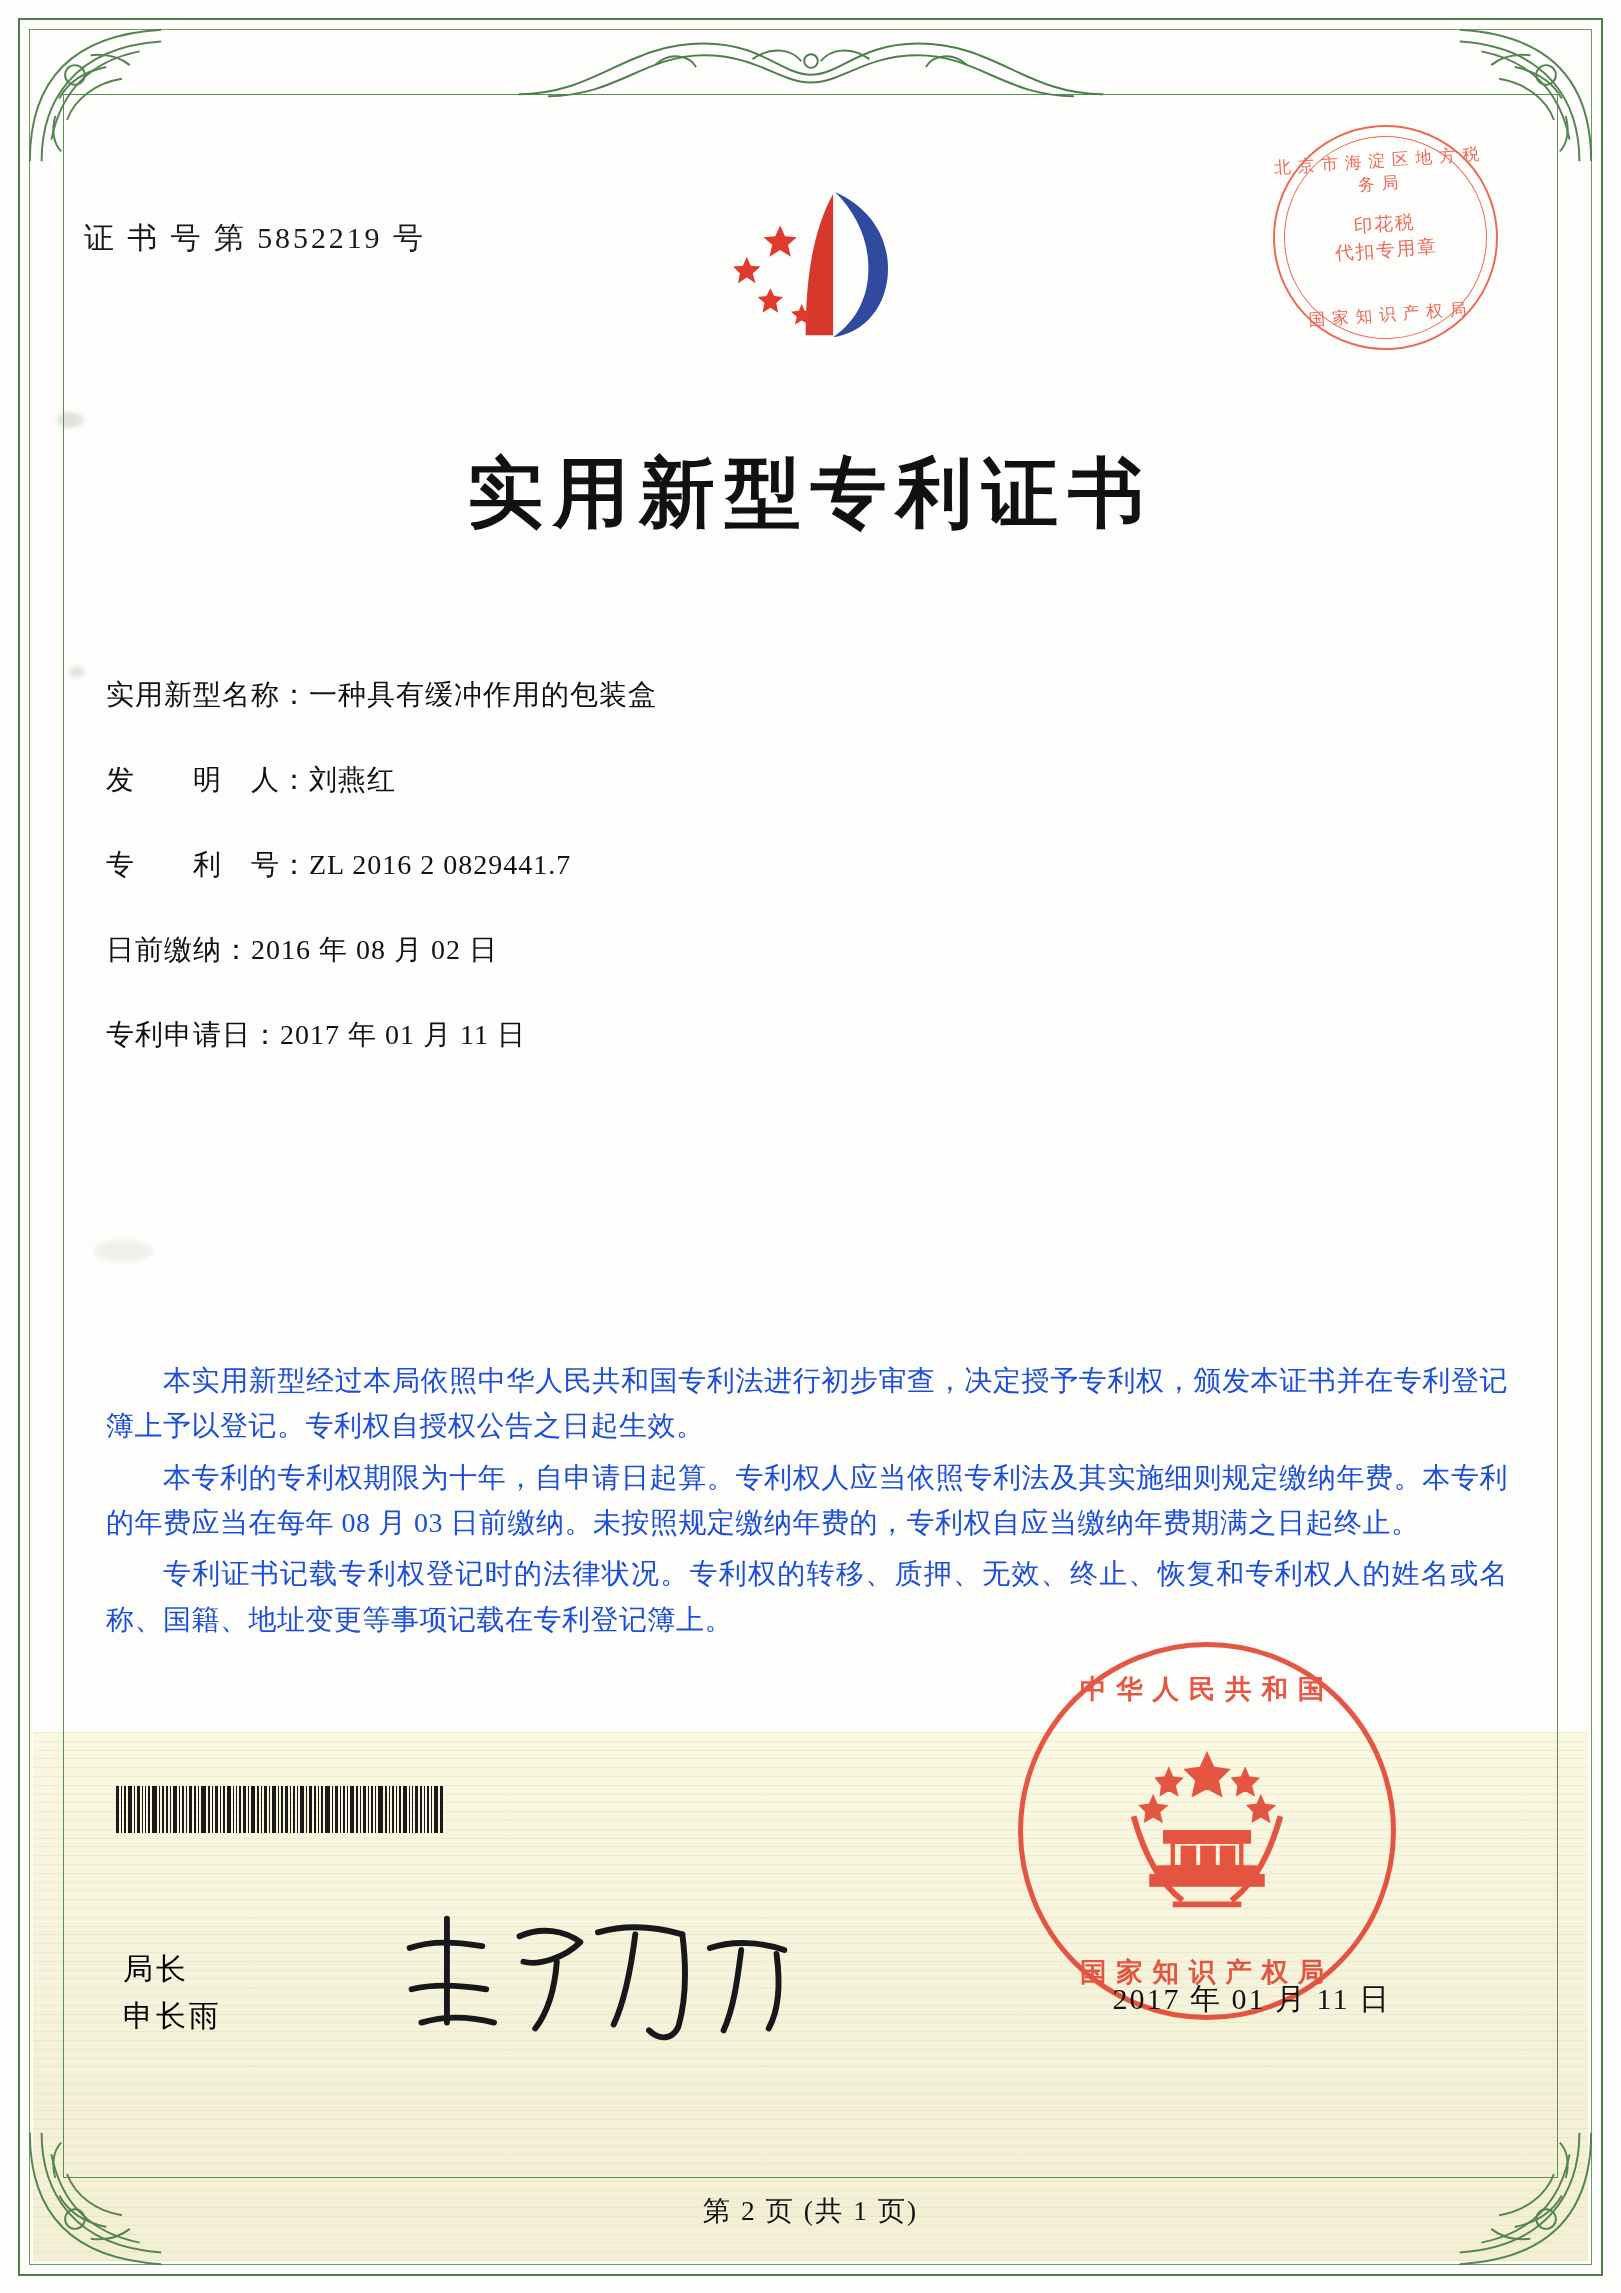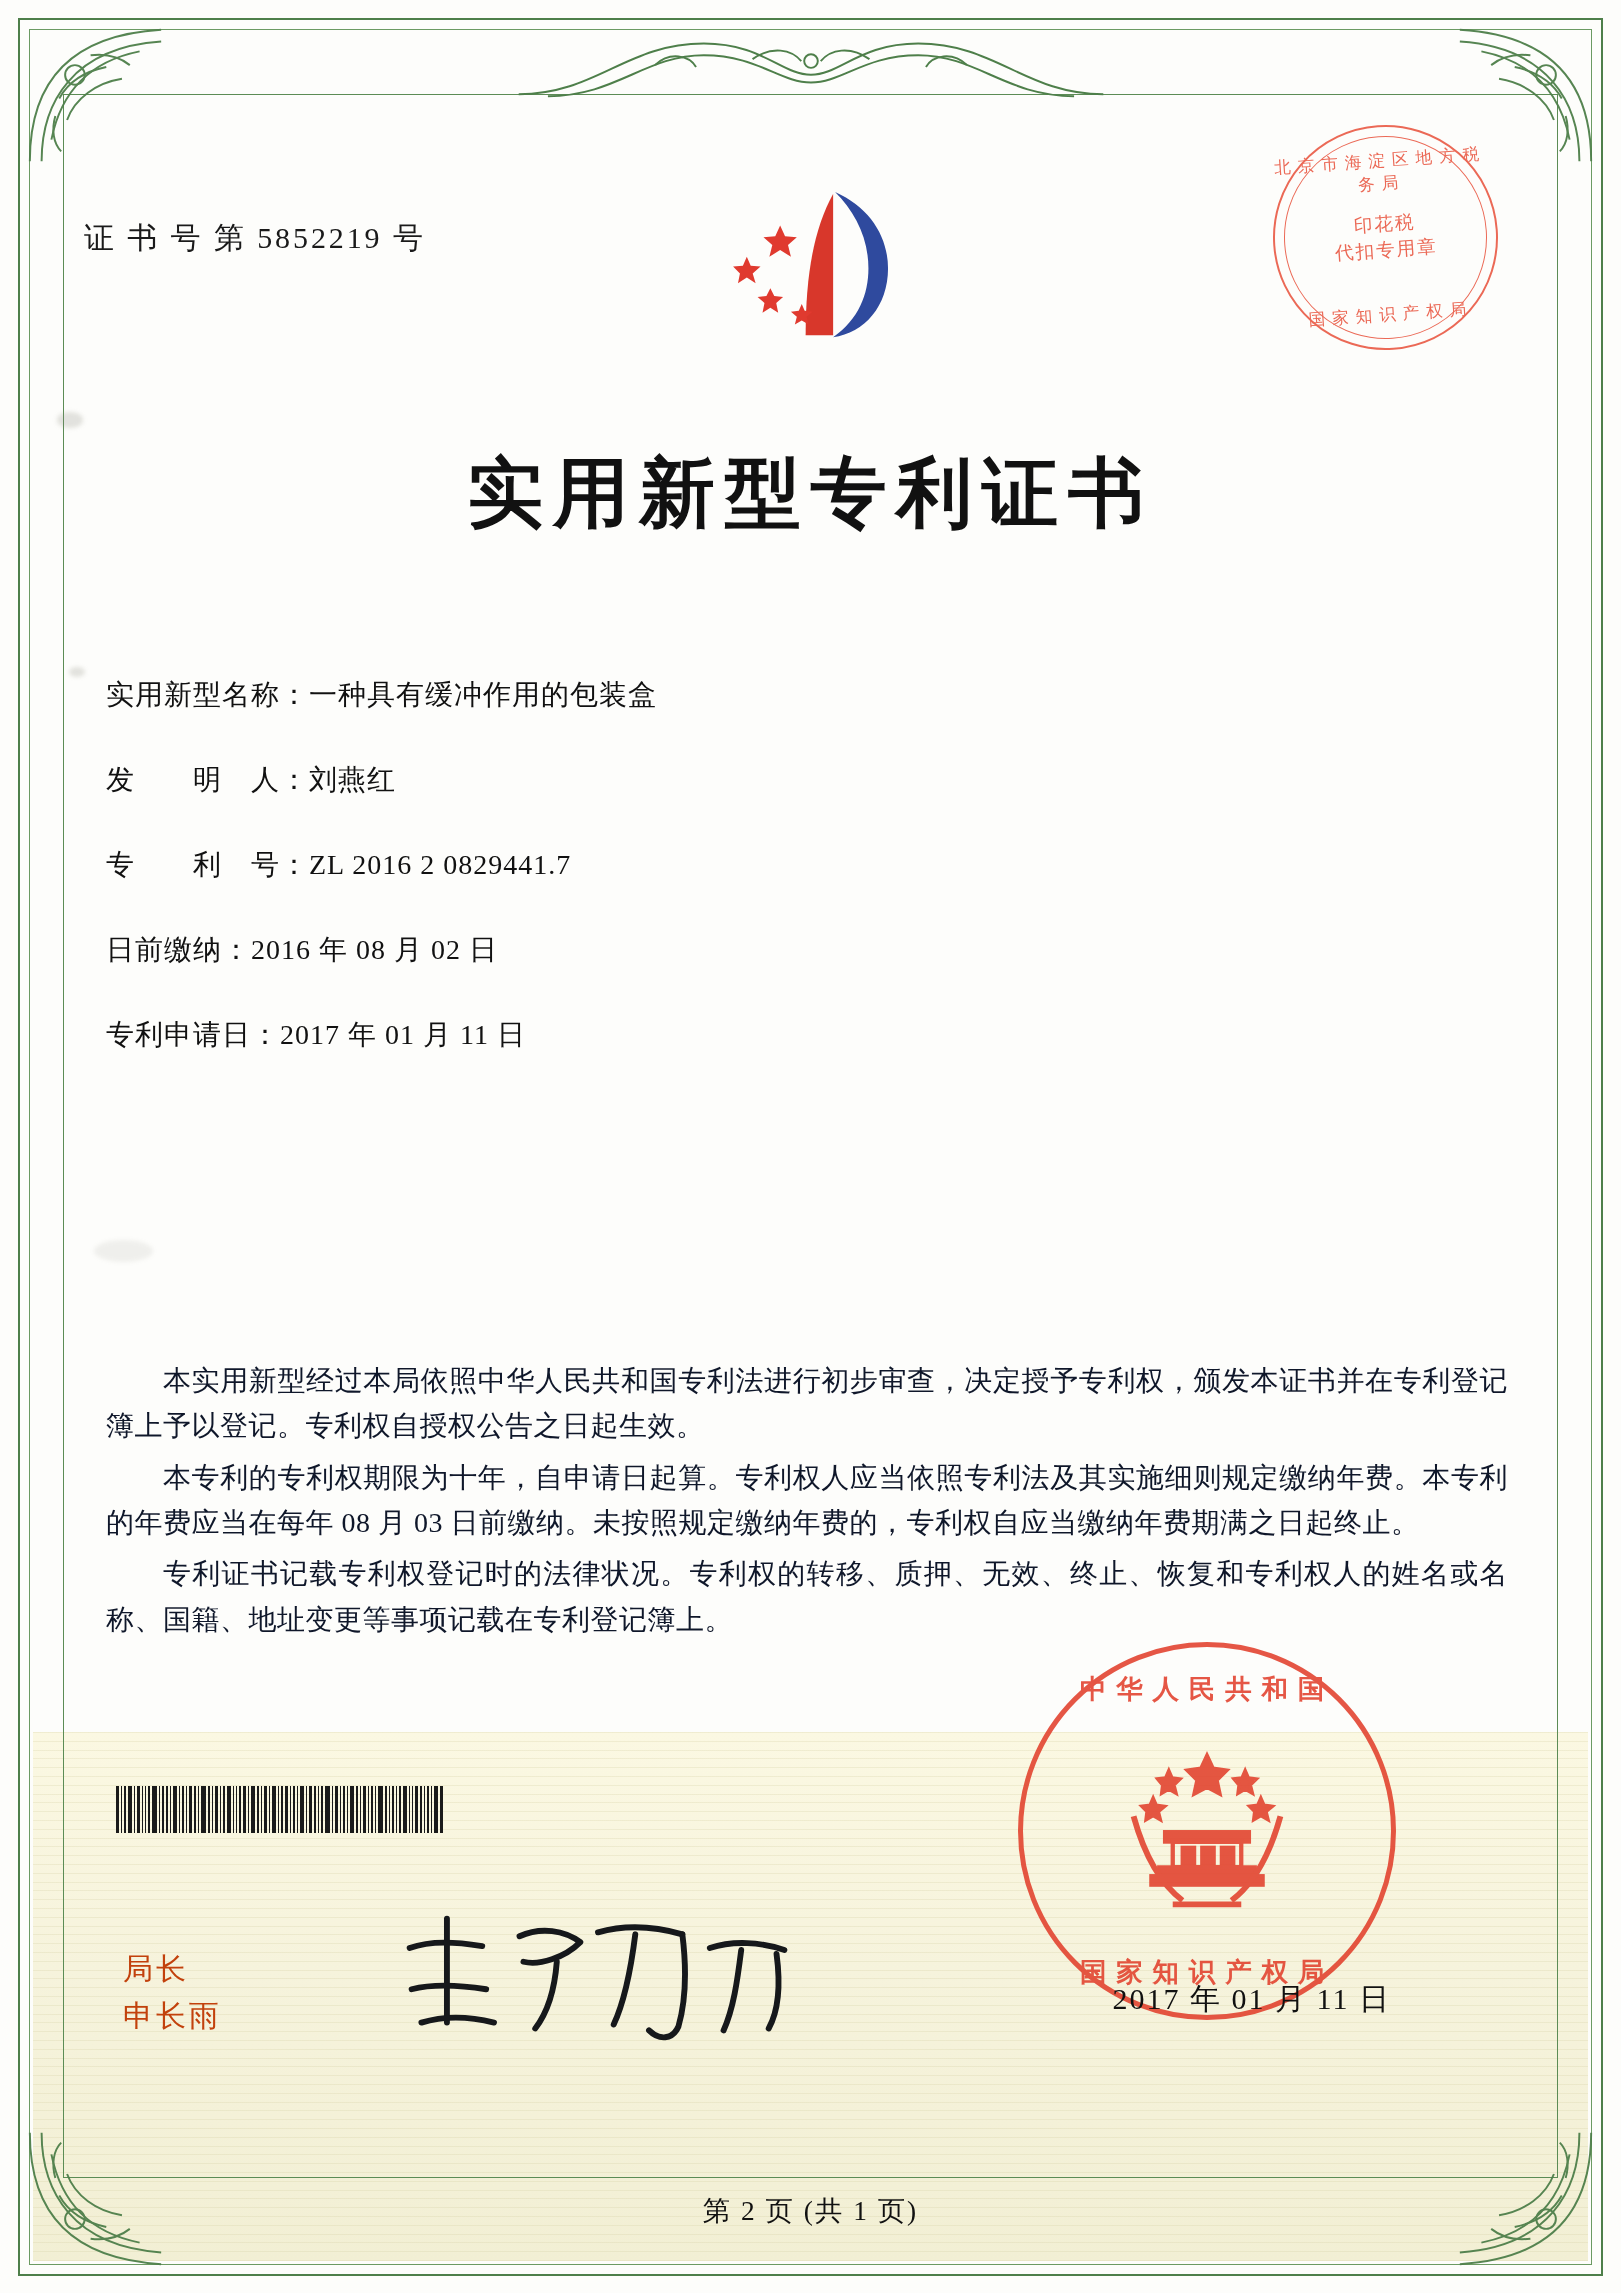--- a/index.html
+++ b/index.html
@@ -167,21 +167,21 @@
   .field .val { }
 
   
   .paras {
     position: absolute;
     left: 106px;
     top: 1358px;
     width: 1402px;
     font-size: 28px;
     line-height: 1.62;
-    color: #0f172a;
+    color: #1d4ed8;
     letter-spacing: 0.5px;
     text-align: justify;
   }
   .paras p {
     margin: 0 0 5.9px 0;
     text-indent: 57px;
   }
 
   
   .barcode {
@@ -199,21 +199,21 @@
     margin-right: 2px;
   }
 
   
   .sig-label {
     position: absolute;
     left: 123px;
     top: 1946px;
     font-size: 30px;
     line-height: 1.55;
-    color: #c2410c;
+    color: #000000;
     letter-spacing: 2.9px;
   }
   .sig-hand {
     position: absolute;
     left: 392px;
     top: 1897px;
     width: 412px;
     height: 157px;
     color: #16181b;
   }

